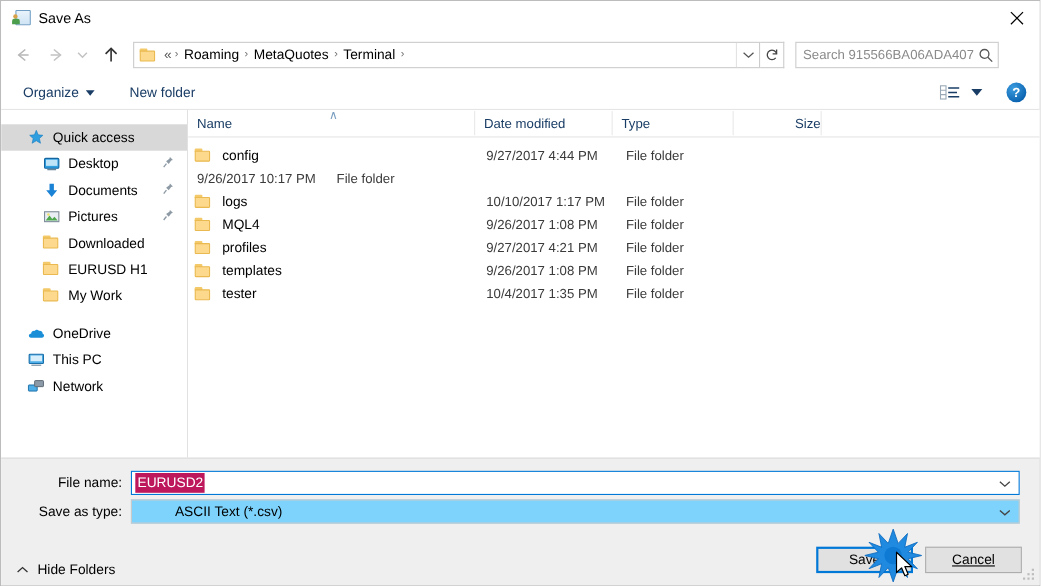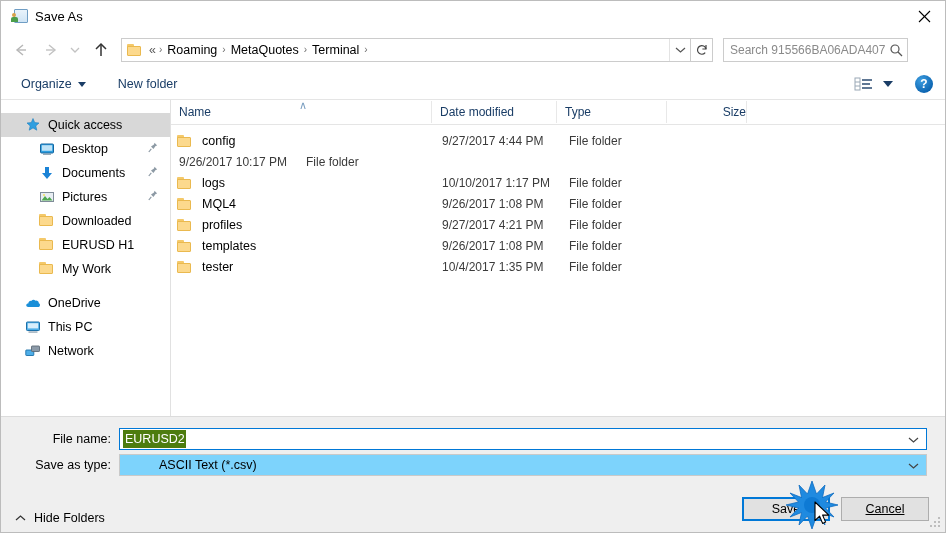--- a/index.html
+++ b/index.html
@@ -413,21 +413,21 @@
     background: #7dd3fc;
     padding-left: 36px;
   }
   .combo .val {
     font-size: 12.5px;
     color: #000;
     margin-left: 3px;
     line-height: 16px;
   }
   .combo .val.selected-text {
-    background: #4d7c0f;
+    background: #be185d;
     color: #ffffff;
     padding: 1px 1px 1px 2px;
   }
   .combo .caret {
     position: absolute;
     right: 7px; top: 4px;
   }
 
   .hide-folders {
     position: absolute;

